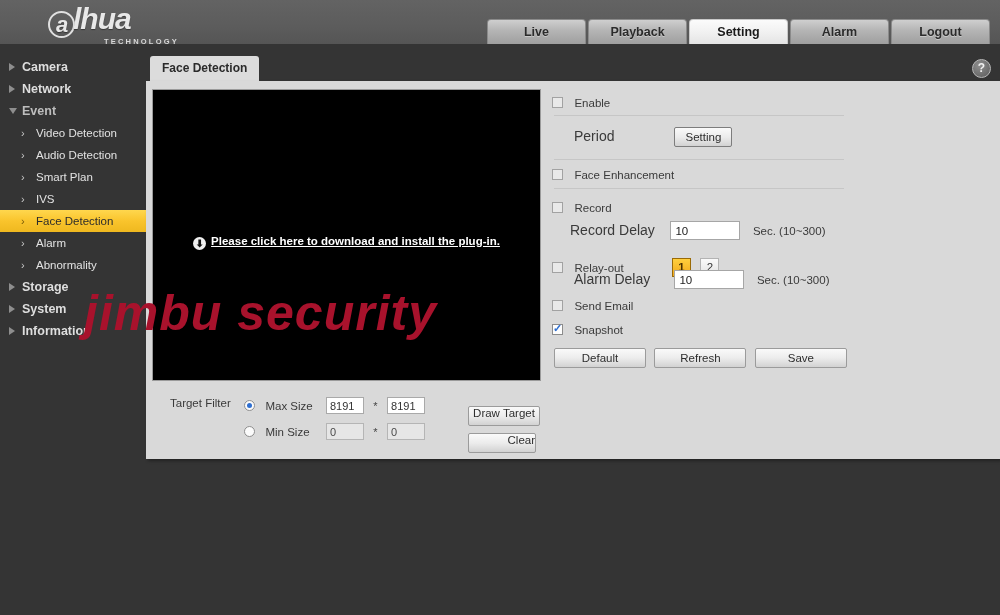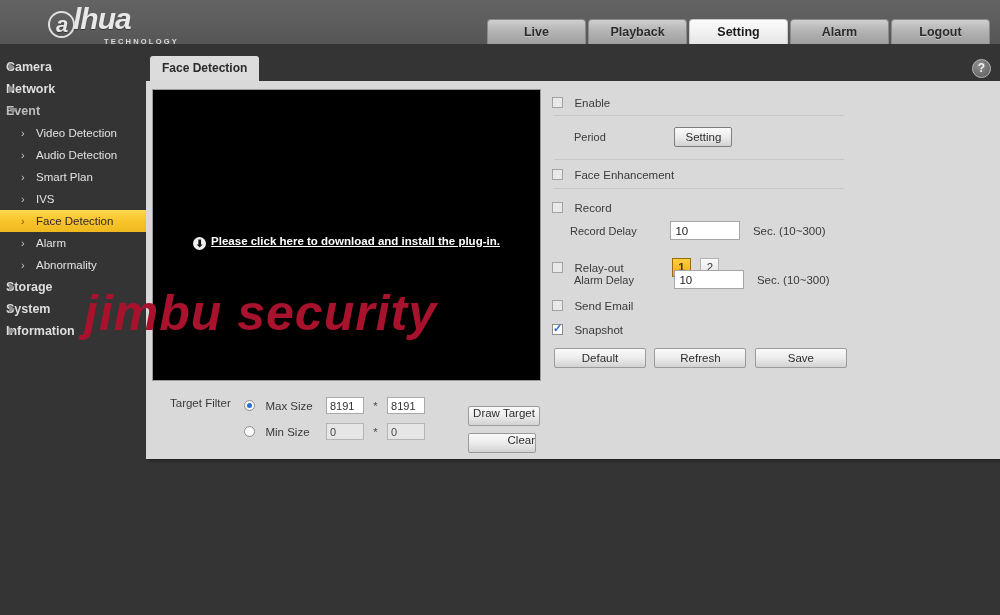--- a/index.html
+++ b/index.html
@@ -70,21 +70,21 @@
   }
 
   
   .sidebar {
     position: absolute; left: 0; top: 56px;
     width: 146px; height: 300px;
   }
   .menu-top {
     height: 22px; line-height: 22px;
     font-size: 12.5px; font-weight: bold; color: #dedede;
-    padding-left: 6px; position: relative; cursor: pointer;
+    padding-left: 22px; position: relative; cursor: pointer;
   }
   .menu-top.open { color: #bdbdbd; font-weight: bold; }
   .tri {
     position: absolute; left: 9px; top: 50%;
     width: 0; height: 0;
   }
   .tri-right {
     margin-top: -4px;
     border-left: 6px solid #8e8e8e;
     border-top: 4.5px solid transparent;
@@ -260,21 +260,21 @@
     position: absolute; left: 0px; top: -3px;
     font-size: 11px; color: #2f6fd0; line-height: 13px;
     font-weight: bold;
   }
   .cb-label {
     font-size: 11.5px; color: #3a3a3a; margin-left: 7px;
     vertical-align: 0px;
     margin-top: 16px;
   }
   .ind-label {
-    font-size: 11px; color: #3a3a3a;
+    font-size: 14px; color: #3a3a3a;
     display: inline-block;
   }
   .txt {
     width: 70px; height: 19px;
     font-size: 11.5px; color: #222;
     padding: 0 4px;
     border: 1px solid #a6a6a6;
     background: #fff;
     font-family: "Liberation Sans", sans-serif;
     vertical-align: middle;

